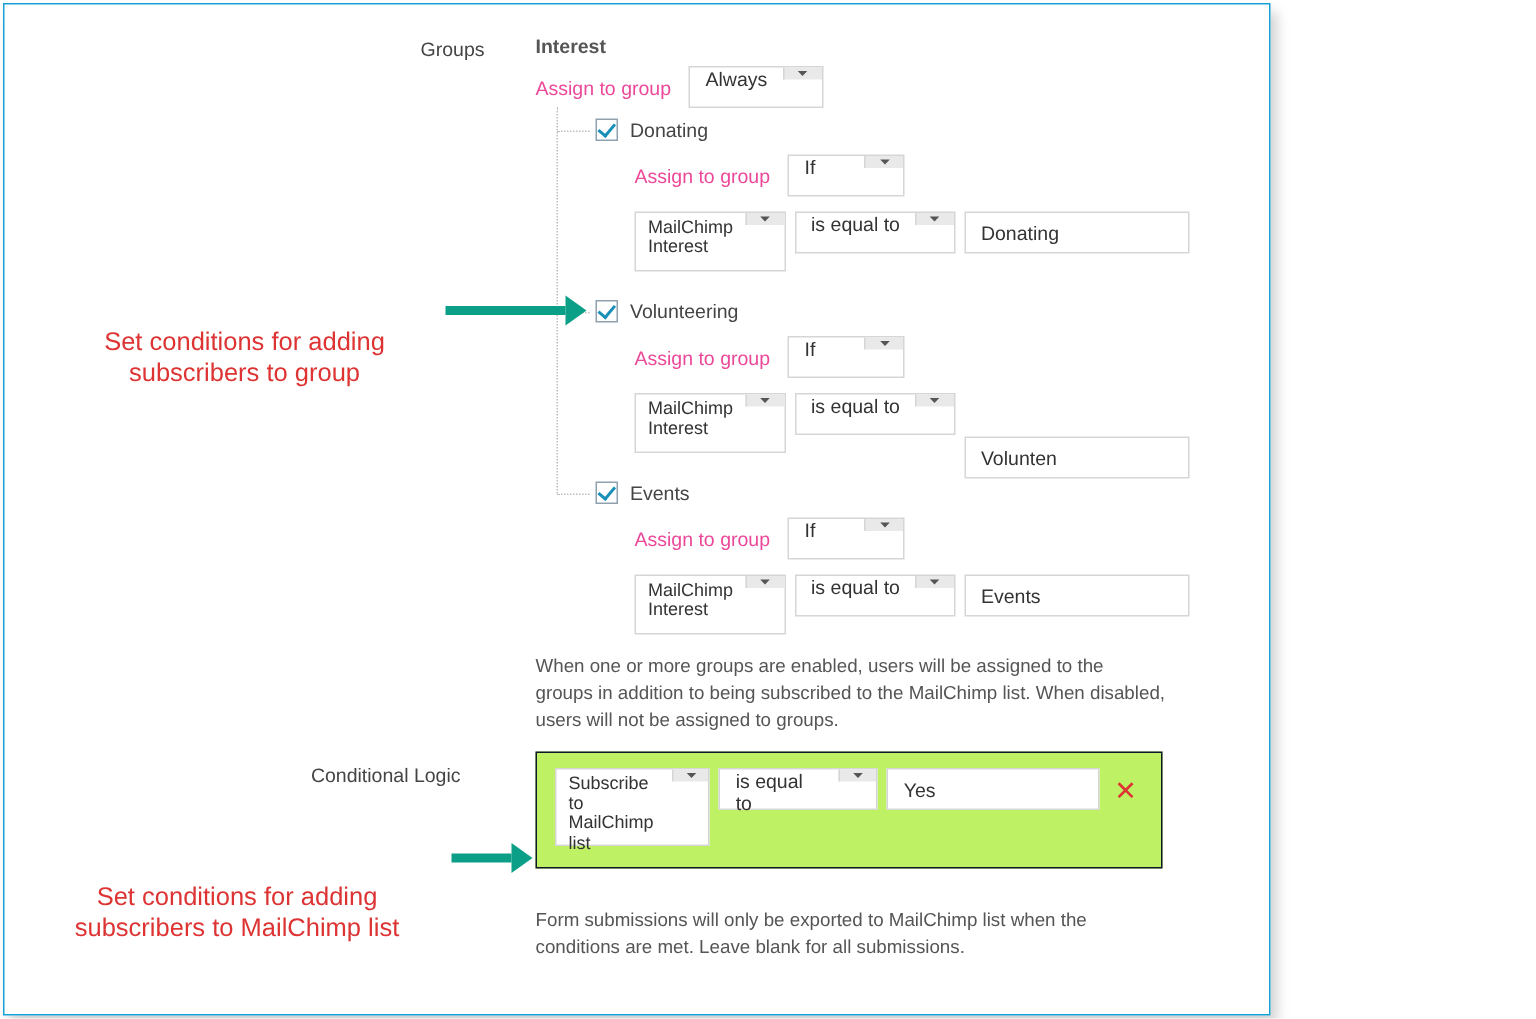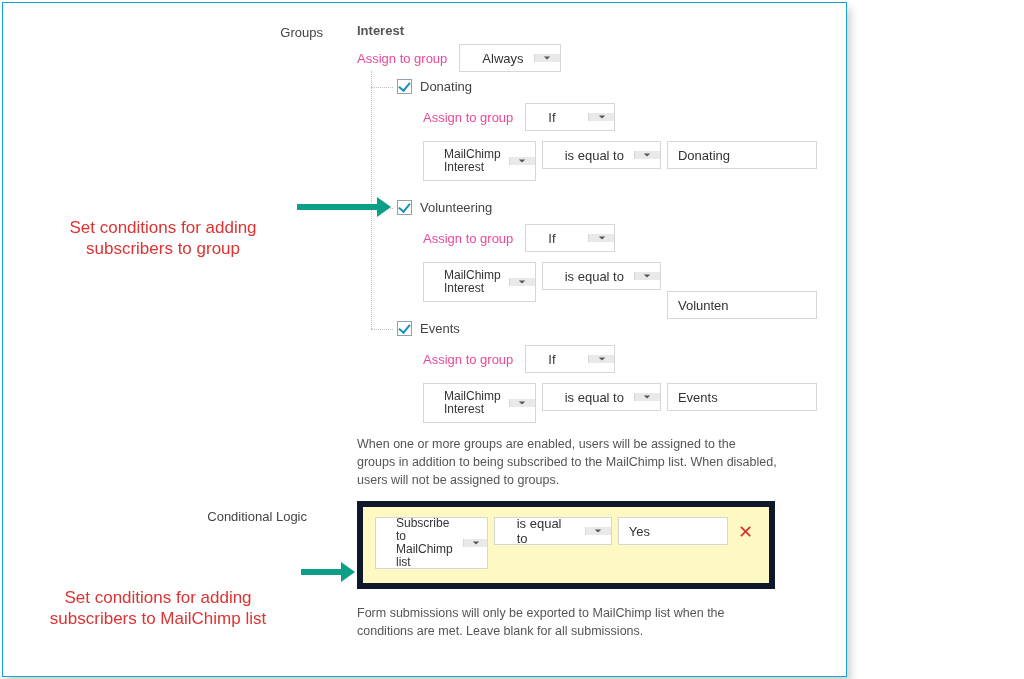--- a/index.html
+++ b/index.html
@@ -71,25 +71,24 @@
     position: absolute;
     display: flex;
     align-items: center;
     gap: 12px;
   }
   .assign-label { color: #ec4899; }
 
   
   .dd {
     display: inline-flex;
-    align-items: center;
+    align-items: flex-start;
     border: 1px solid #d6d6d6;
     background: #fff;
     height: 28px;
-    padding-left: 12px;
   }
   .dd-text {
     padding: 0 10px;
     display: flex;
     align-items: center;
     color: #333;
     min-width: 50px;
   }
   .dd-text.multi {
     flex-direction: column;
@@ -161,22 +160,22 @@
     position:absolute;
     color:#555;
     font-size:12.5px;
     line-height:1.45;
     width: 420px;
   }
 
   
   .cond-panel {
     position:absolute;
-    border:6px solid #0f172a;
-    background:#fef9c3;
+    border:1px solid #0f172a;
+    background:#bef264;
     padding:10px 12px 14px;
     width:418px;
   }
   .cond-panel-row {
     display:flex; align-items:flex-start; gap:6px;
   }
   .remove-x {
     color:#d33; font-size:18px;
     padding:4px 4px 0;
     cursor:pointer;

